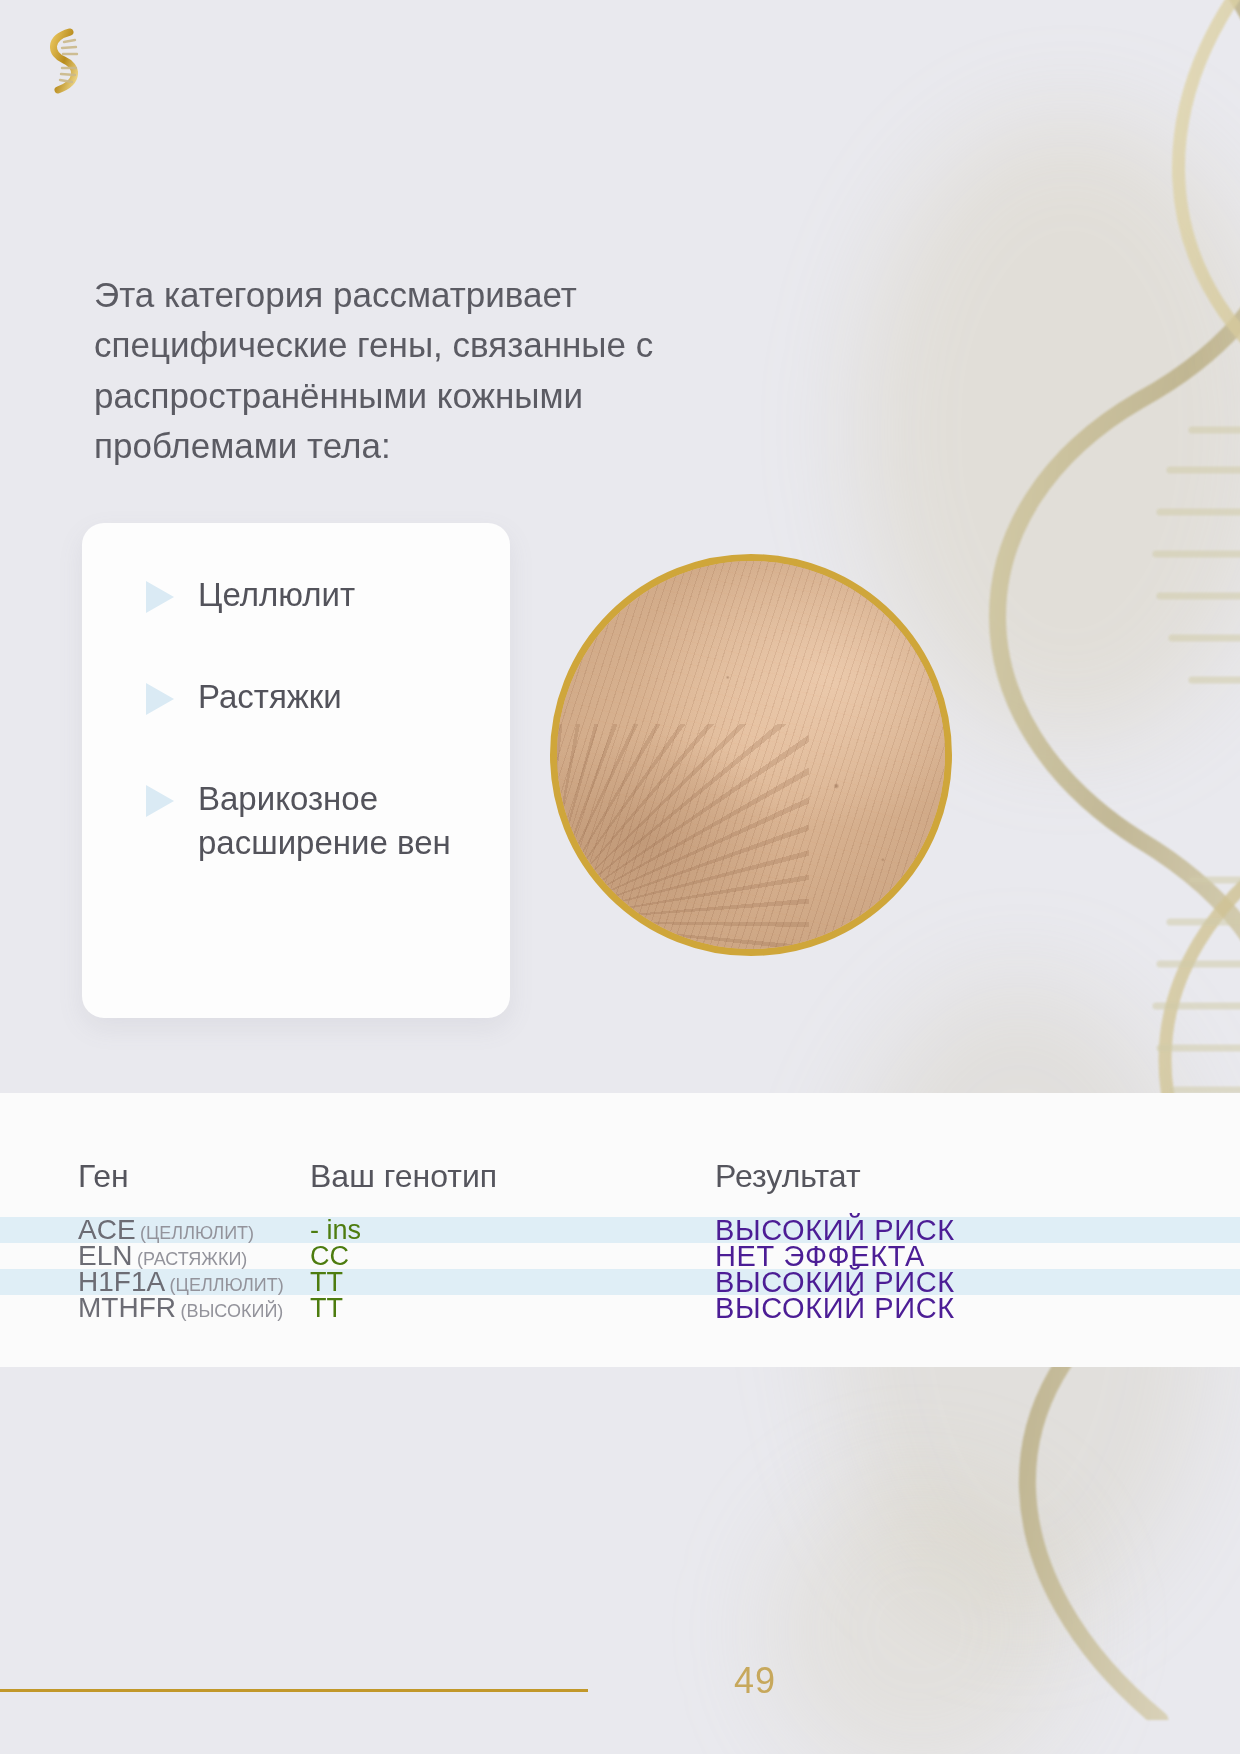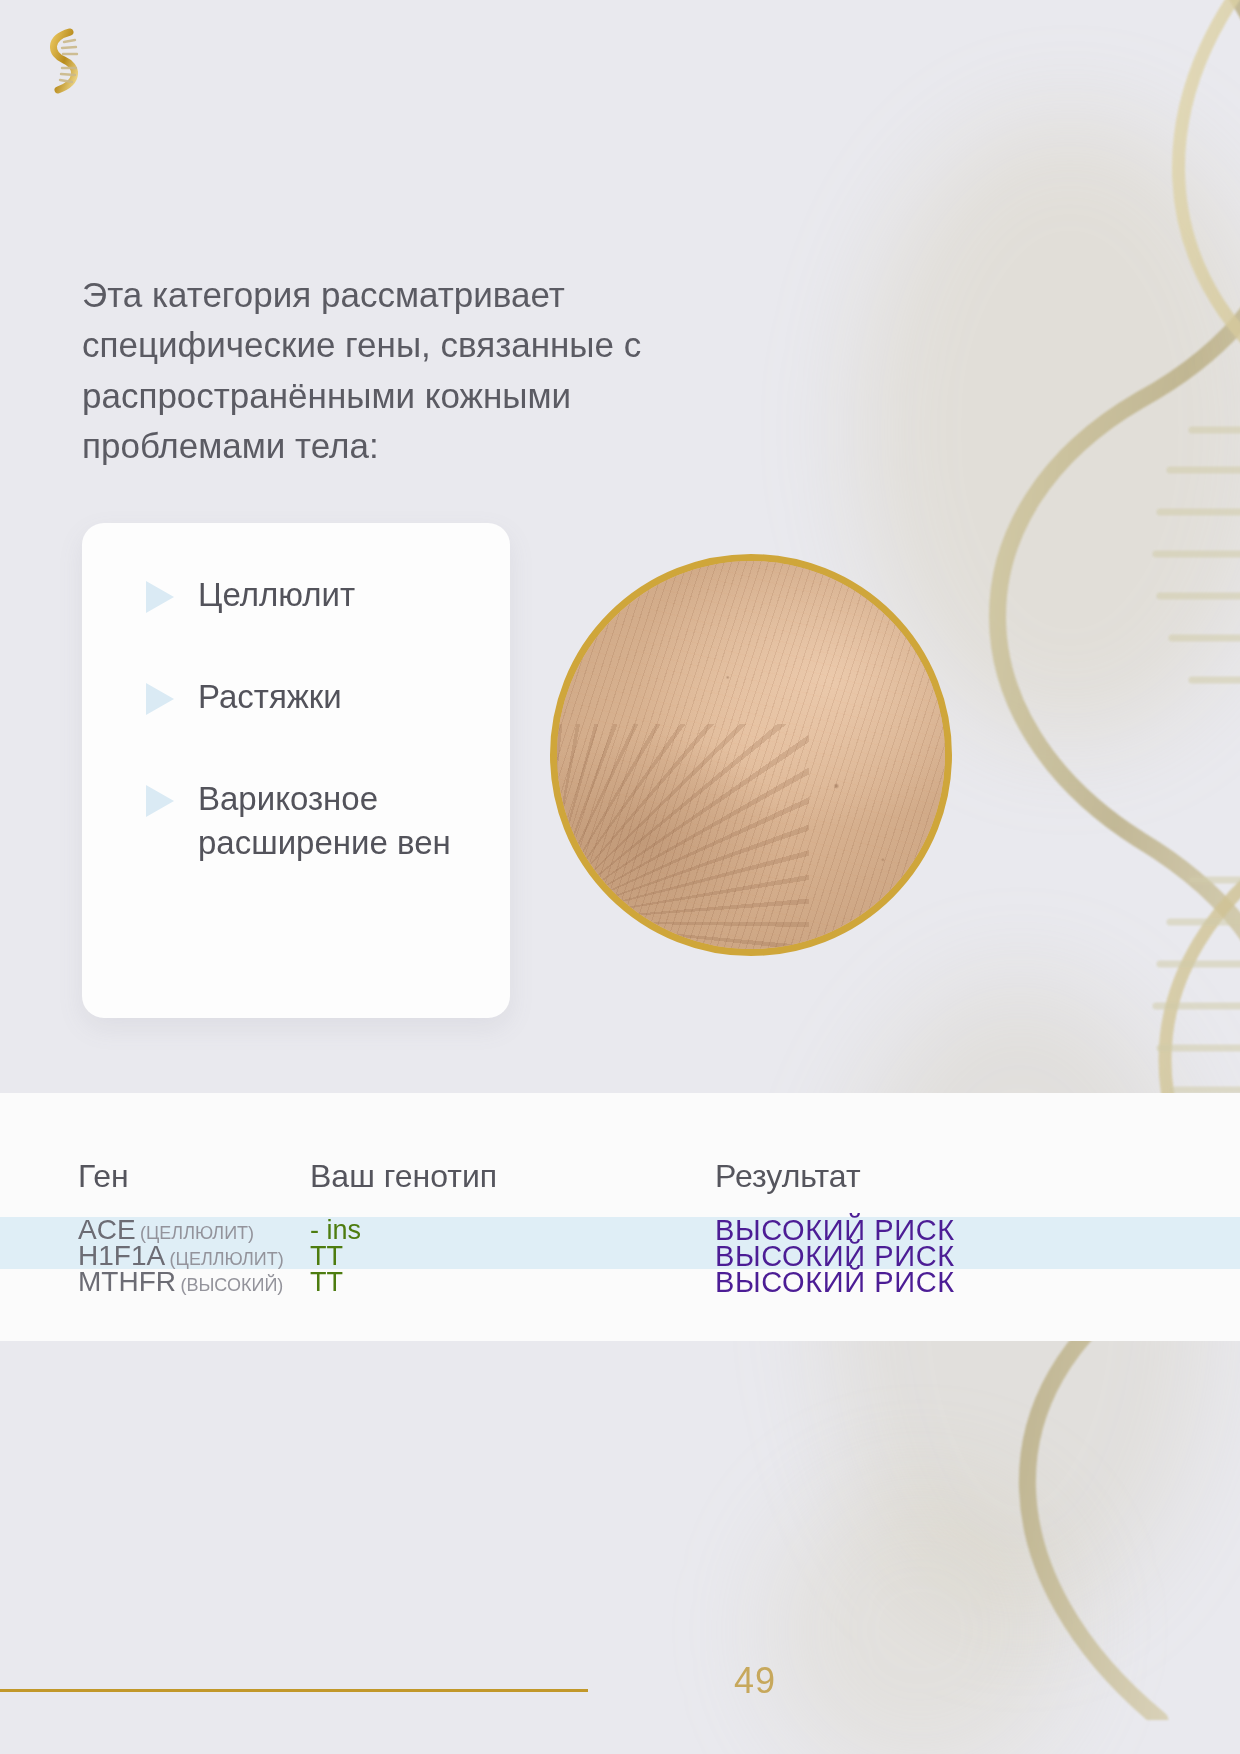--- a/index.html
+++ b/index.html
@@ -58,21 +58,21 @@
     top: 104px;
     width: 880px;
     font-size: 51px;
     line-height: 1.28;
     font-weight: 300;
     color: #4c4c54;
     letter-spacing: .2px;
   }
   .intro {
     position: absolute;
-    left: 82px;
+    left: 94px;
     top: 270px;
     width: 700px;
     font-size: 35px;
     line-height: 1.44;
     font-weight: 300;
     color: #5b5b63;
   }
 
   
   .card {
@@ -321,20 +321,28 @@
 
     <div class="trow body odd">
       <div class="c-gene">
         <span class="gene-name">ACE</span>
         <span class="gene-note">(ЦЕЛЛЮЛИТ)</span>
       </div>
       <div class="c-geno geno">- ins</div>
       <div class="c-result result">ВЫСОКИЙ РИСК</div>
     </div>
 
+    <div class="trow body even">
+      <div class="c-gene">
+        <span class="gene-name">ELN</span>
+        <span class="gene-note">(РАСТЯЖКИ)</span>
+      </div>
+      <div class="c-geno geno">CC</div>
+      <div class="c-result result">НЕТ ЭФФЕКТА</div>
+    </div>
 
     <div class="trow body odd">
       <div class="c-gene">
         <span class="gene-name">H1F1A</span>
         <span class="gene-note">(ЦЕЛЛЮЛИТ)</span>
       </div>
       <div class="c-geno geno">TT</div>
       <div class="c-result result">ВЫСОКИЙ РИСК</div>
     </div>
 

